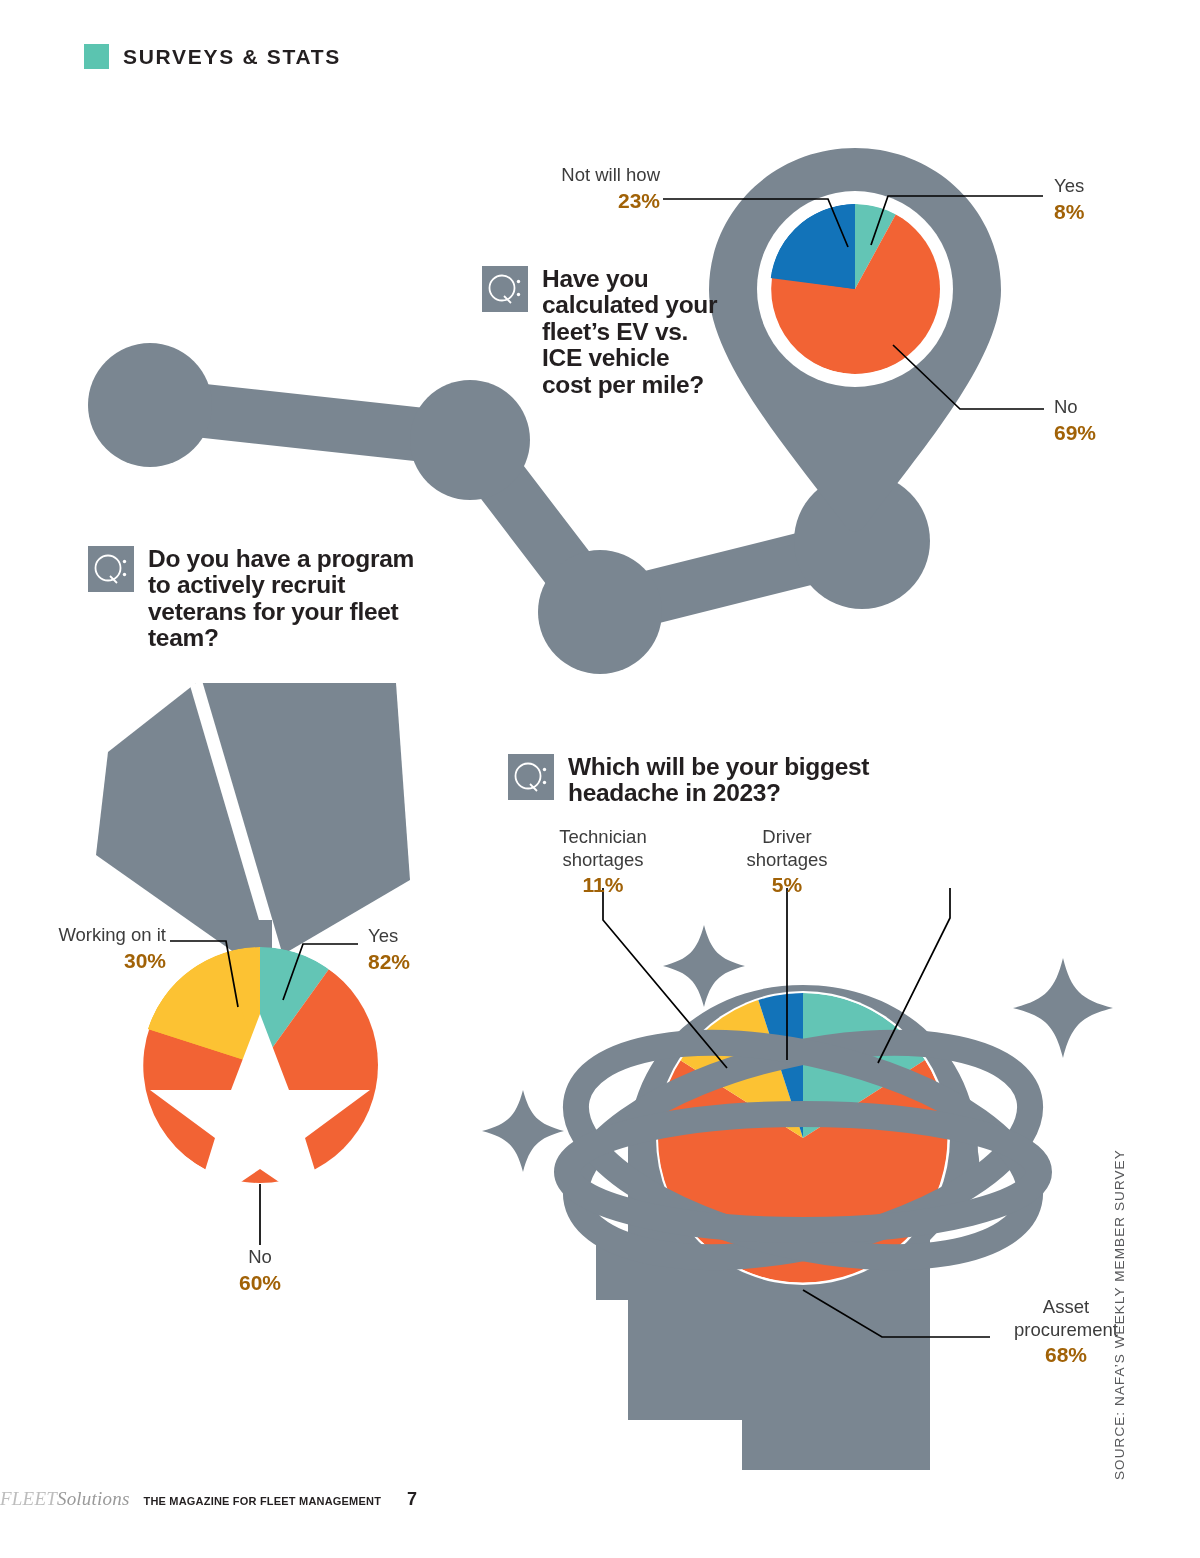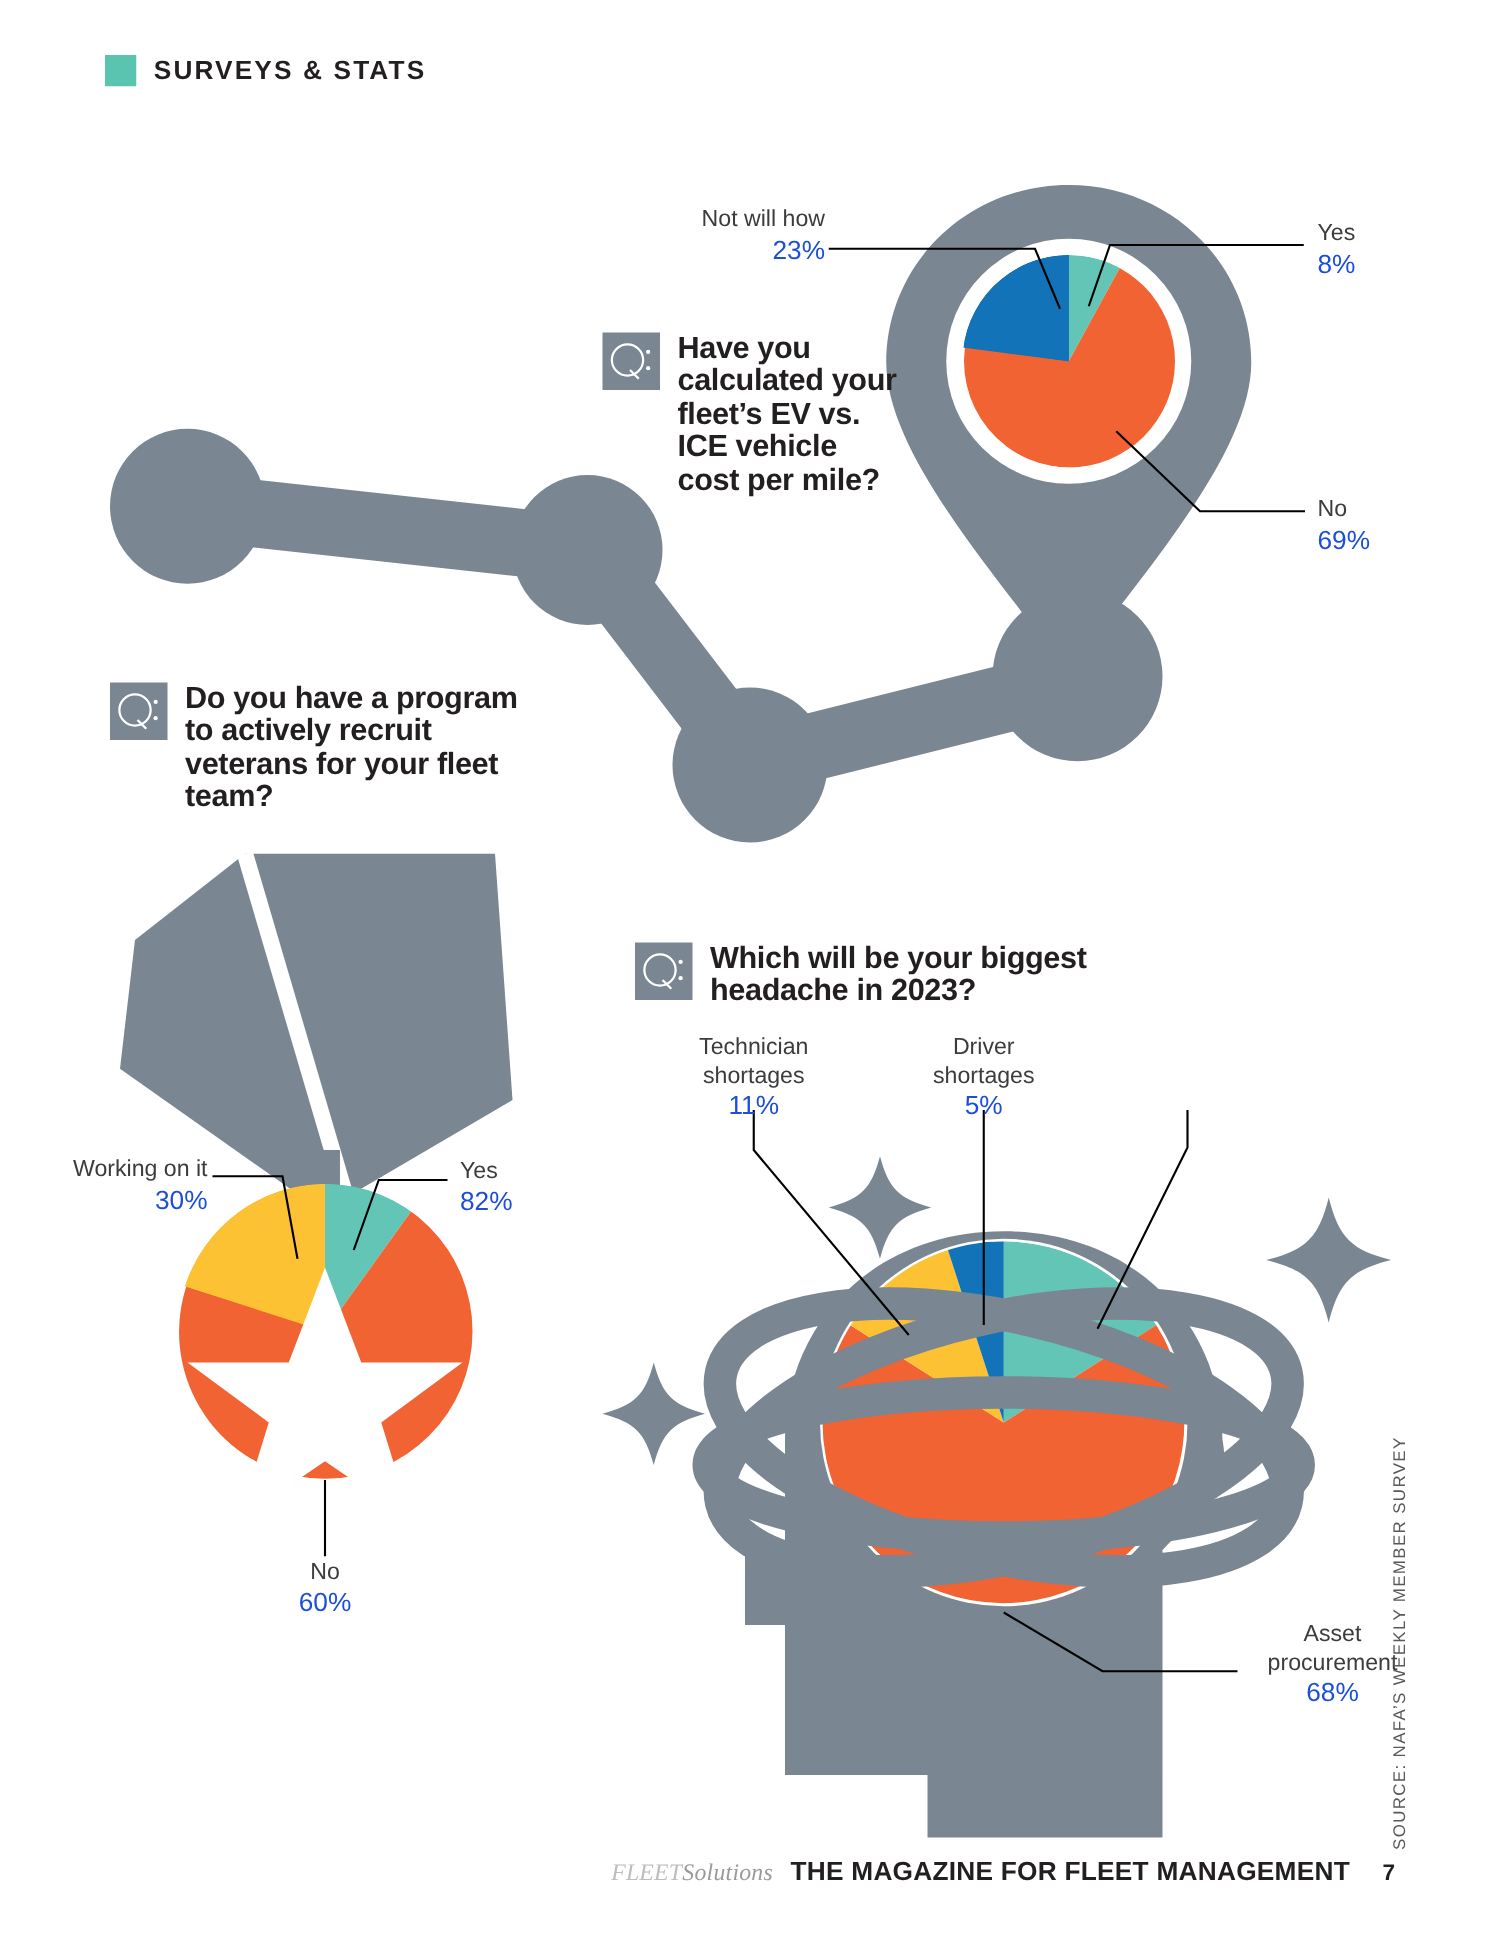--- a/index.html
+++ b/index.html
@@ -20,43 +20,43 @@
   .qbadge{width:46px;height:46px;background:#7a8691;flex:0 0 auto;position:relative;}
   .qbadge svg{position:absolute;left:0;top:0;}
   .qtext{font-size:24.5px;font-weight:bold;line-height:1.08;letter-spacing:-0.3px;color:#231f20;}
 
   #q-ev{left:482px;top:266px;width:240px;}
   #q-vet{left:88px;top:546px;width:330px;}
   #q-head{left:508px;top:754px;width:420px;}
 
   
   .callout{position:absolute;font-size:18.5px;line-height:1.22;color:#3c3c3c;}
-  .callout .pct{display:block;font-weight:normal;font-size:21px;color:#1d4ed8;margin-top:1px;}
+  .callout .pct{display:block;font-weight:bold;font-size:21px;color:#a16207;margin-top:1px;}
   .ta-r{text-align:right;}
   .ta-l{text-align:left;}
   .ta-c{text-align:center;}
 
   
   .art{position:absolute;left:0;top:0;width:1200px;height:1558px;pointer-events:none;}
 
   
   .source{
     position:absolute;left:1112px;top:1150px;width:330px;
     transform-origin:0 0;transform:rotate(-90deg) translate(-330px,0);
     font-size:13.5px;letter-spacing:1.1px;color:#58595b;white-space:nowrap;
     text-align:left;
   }
 
   
   .footer{position:absolute;left:0;right:0;bottom:48px;display:flex;
-          justify-content:flex-end;align-items:baseline;gap:0;padding-right:84px;}
+          justify-content:flex-start;align-items:baseline;gap:0;padding-right:84px;}
   .f-logo{font-family:"Liberation Serif", serif;font-style:italic;font-size:19px;
           color:#9a9a9a;letter-spacing:0.2px;margin-right:14px;}
   .f-logo b{font-weight:normal;color:#bdbdbd;}
-  .f-title{font-size:21px;font-weight:bold;letter-spacing:0.2px;color:#231f20;}
+  .f-title{font-size:11px;font-weight:bold;letter-spacing:0.2px;color:#231f20;}
   .f-page{font-size:18px;font-weight:bold;margin-left:26px;color:#231f20;}
 </style>
 </head>
 <body>
 
 <div class="page">
 
   <svg class="art" viewBox="0 0 1200 1558" xmlns="http://www.w3.org/2000/svg">
     <defs>
 

